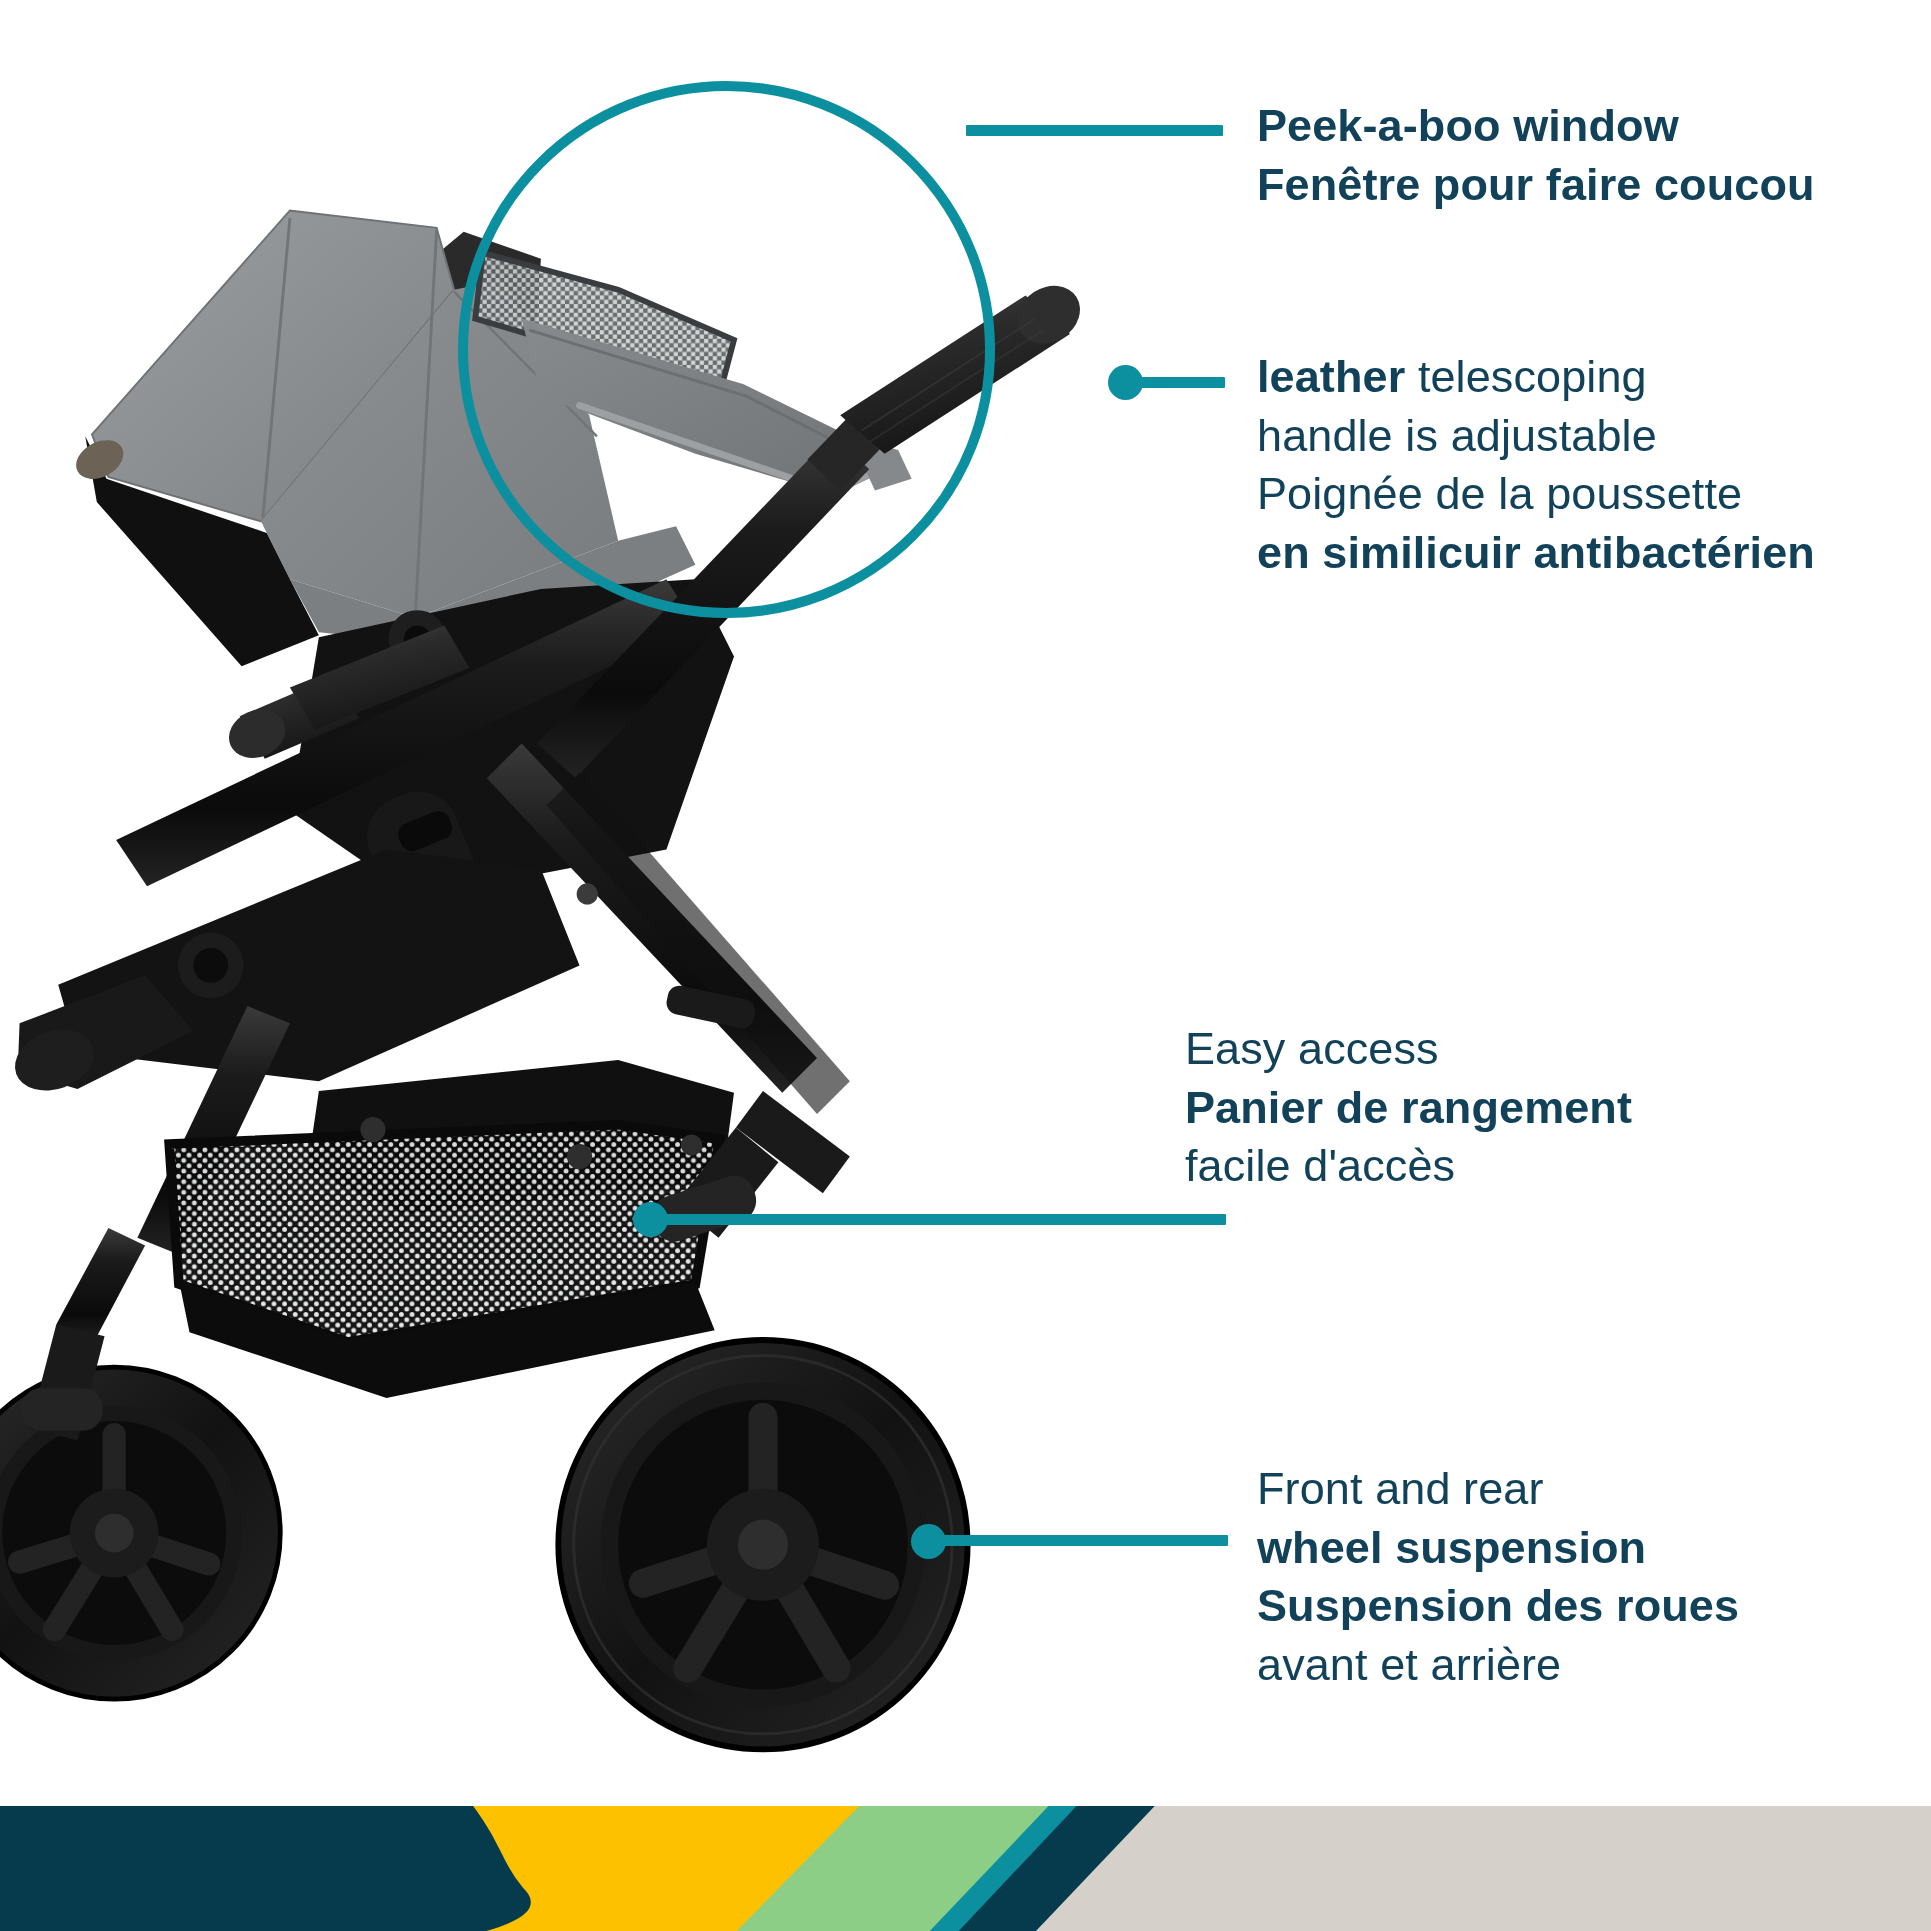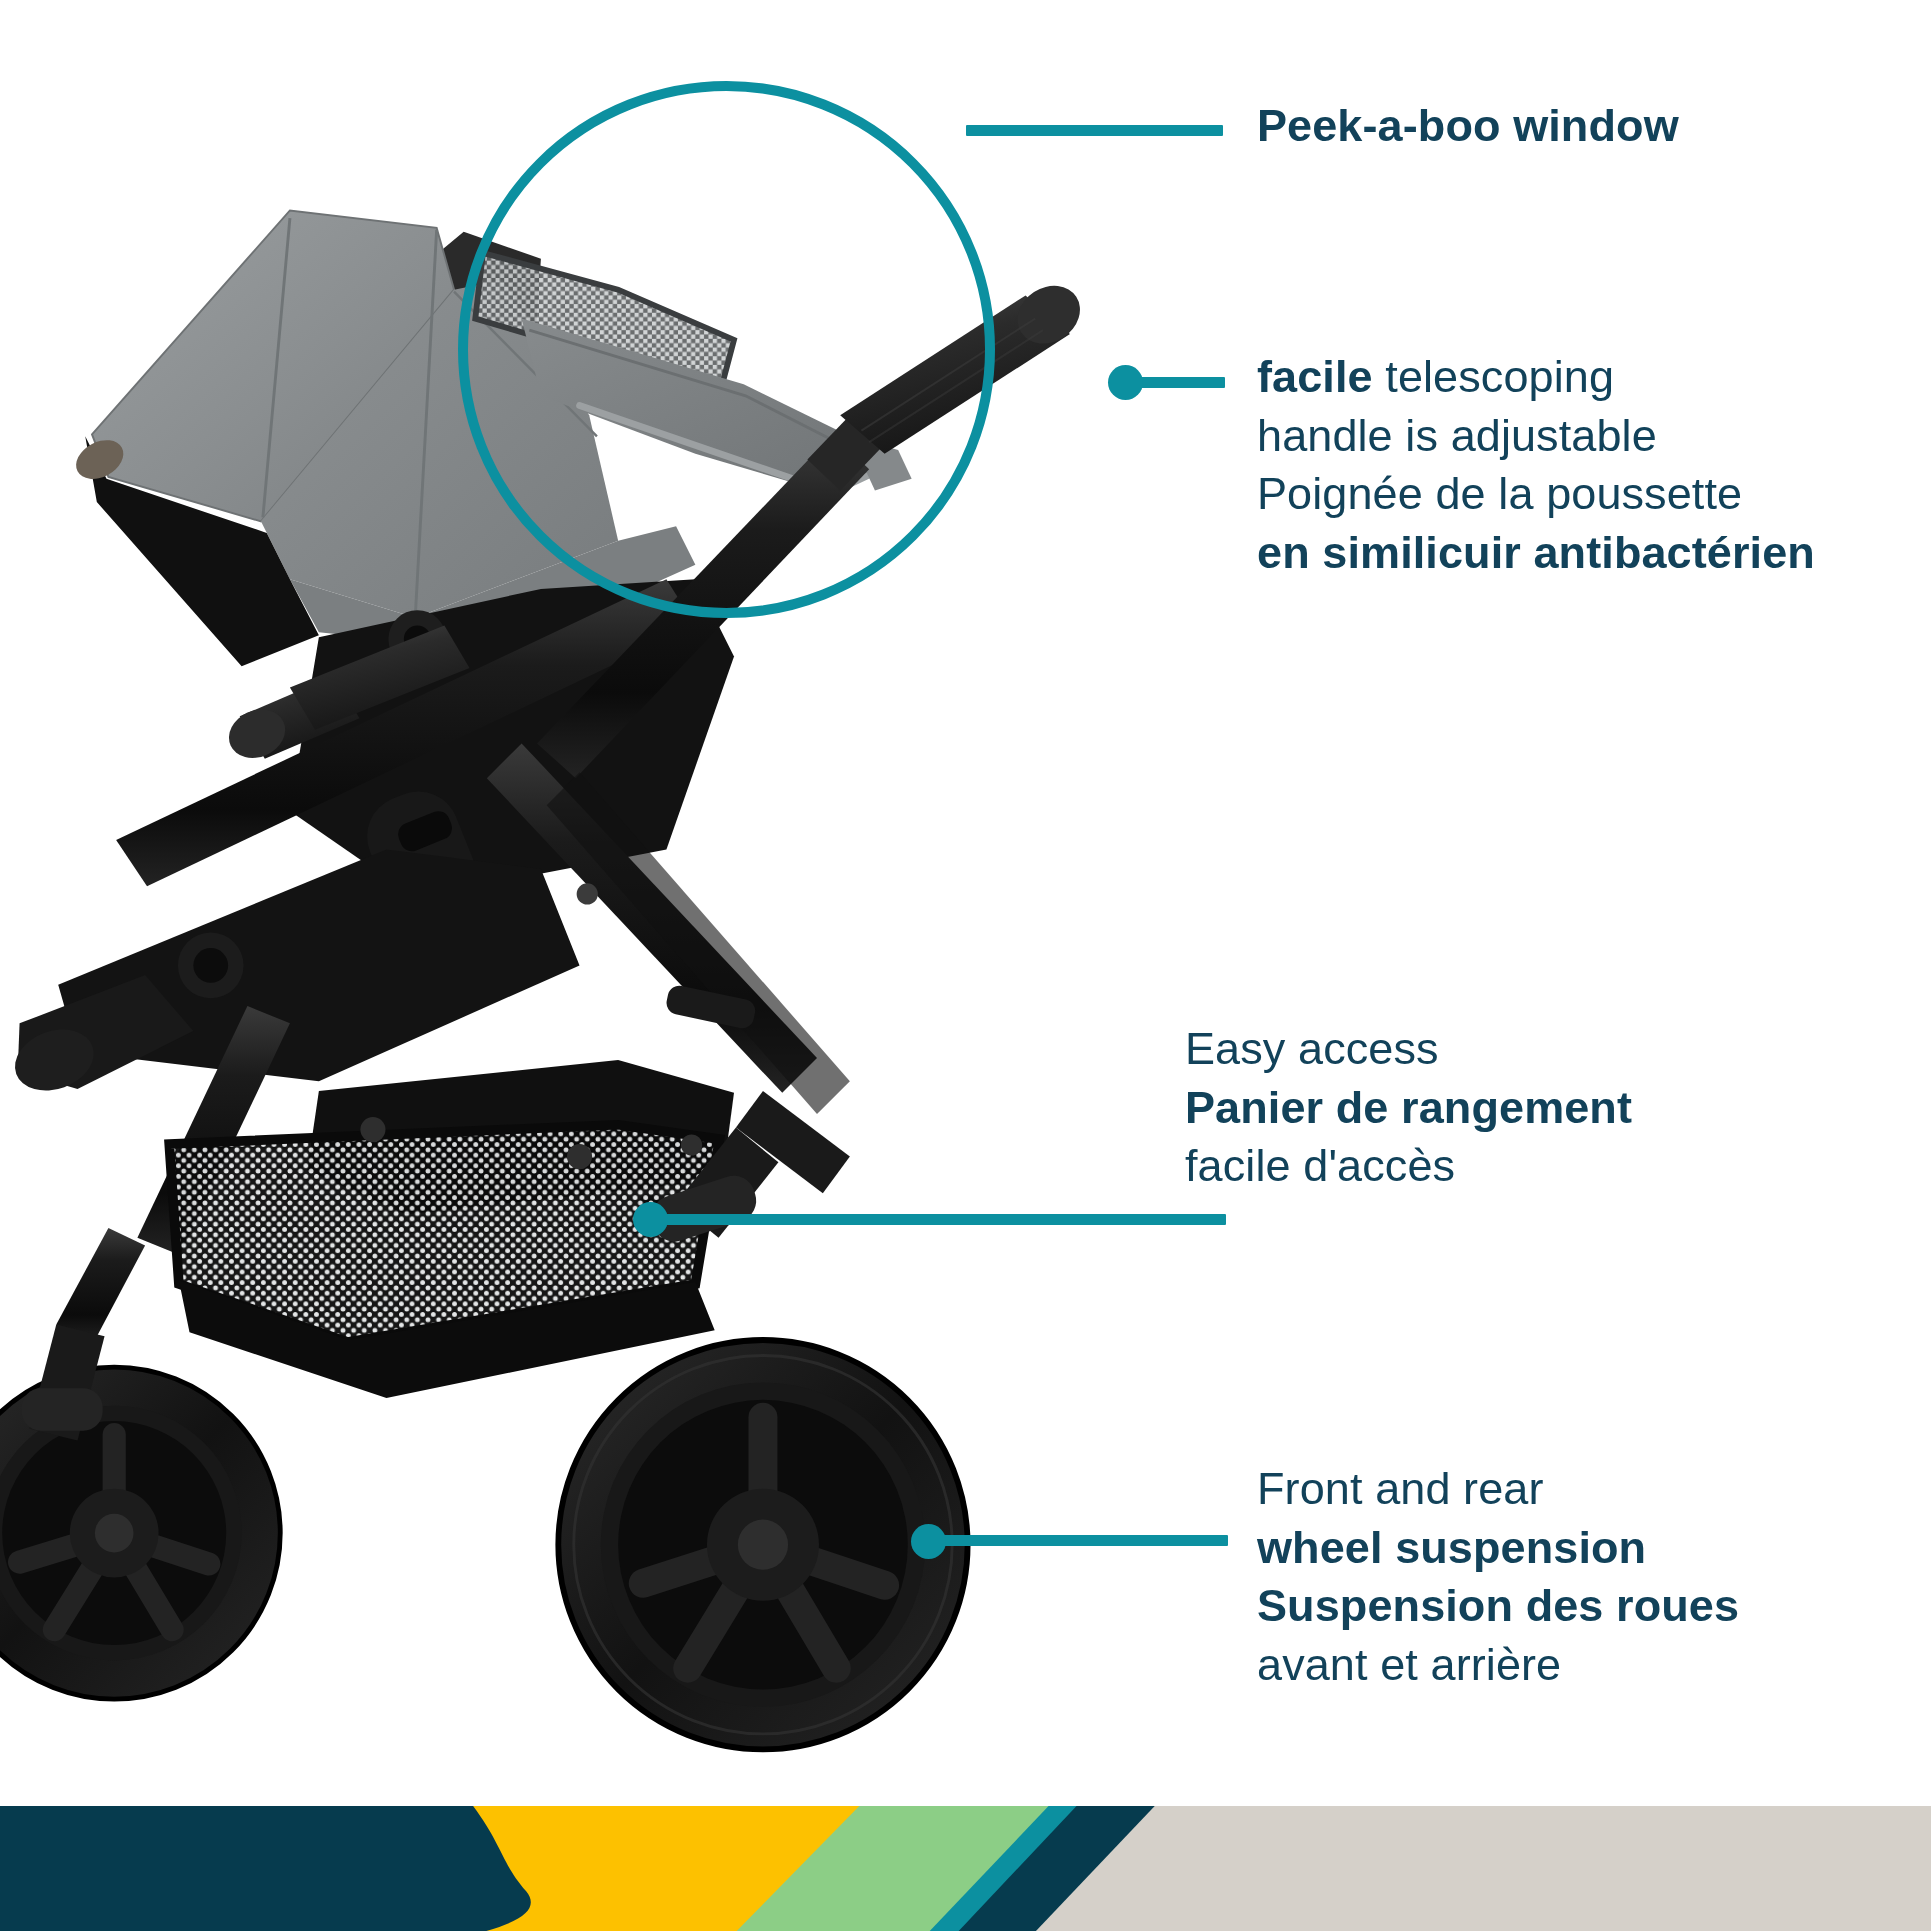--- a/index.html
+++ b/index.html
@@ -273,24 +273,25 @@
   <div class="dot" id="dot-handle"></div>
 
   <div class="leader" id="leader-basket"></div>
   <div class="dot" id="dot-basket"></div>
 
   <div class="leader" id="leader-wheels"></div>
   <div class="dot" id="dot-wheels"></div>
 
   <div class="callout" id="callout-peekaboo">
     <span class="line en b">Peek-a-boo window</span>
+    <span class="line fr b">Fenêtre pour faire coucou</span>
   </div>
 
   <div class="callout" id="callout-handle">
-    <span class="line en"><span class="b">facile</span><span class="r"> telescoping</span></span>
+    <span class="line en"><span class="b">leather</span><span class="r"> telescoping</span></span>
     <span class="line en r">handle is adjustable</span>
     <span class="gap"></span>
     <span class="line fr r">Poignée de la poussette</span>
     <span class="line fr b">en similicuir antibactérien</span>
   </div>
 
   <div class="callout" id="callout-basket">
     <span class="line en r">Easy access</span>
     <span class="gap"></span>
     <span class="line fr b">Panier de rangement</span>

